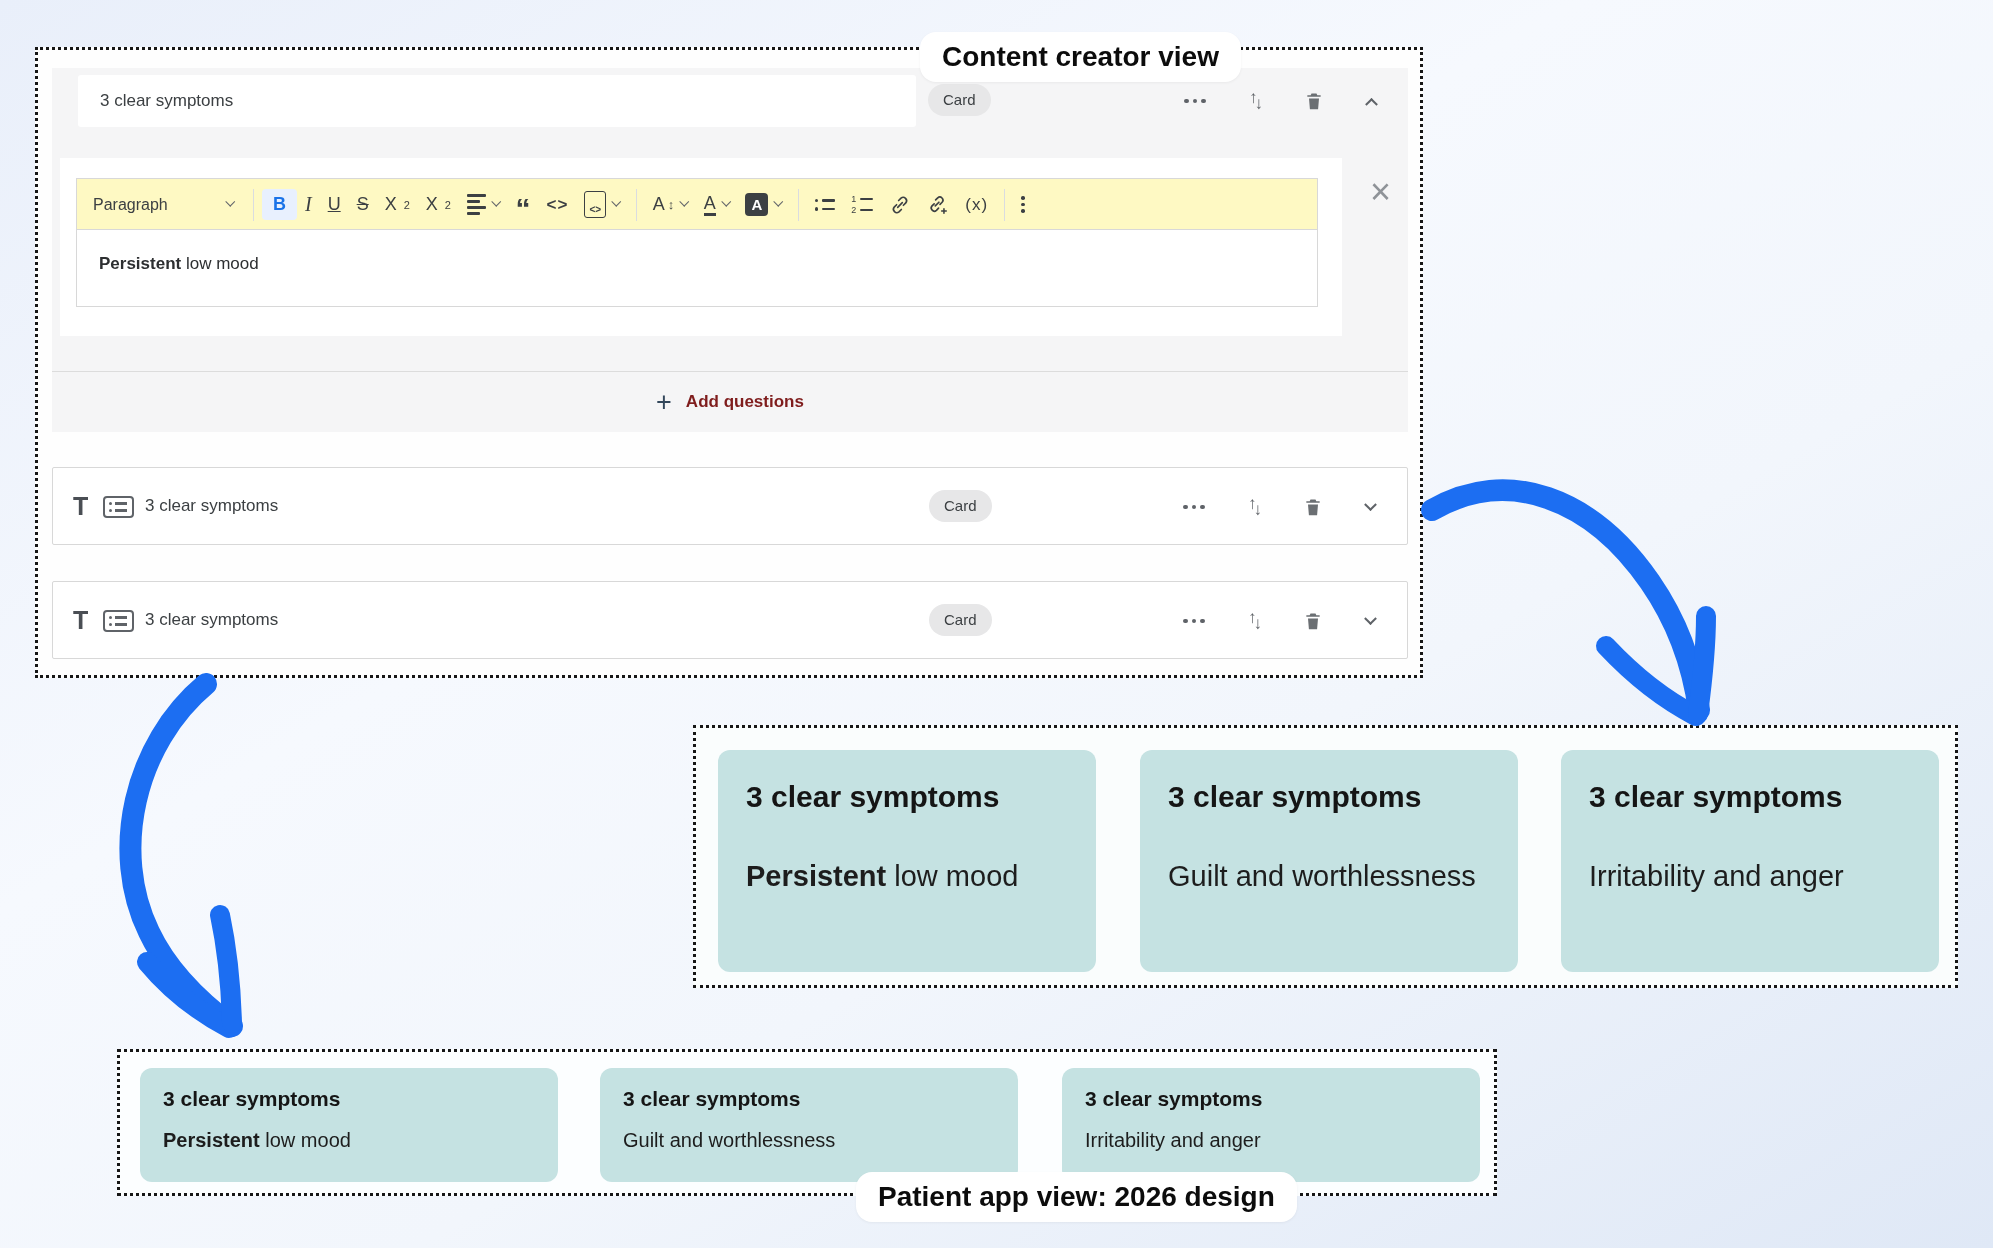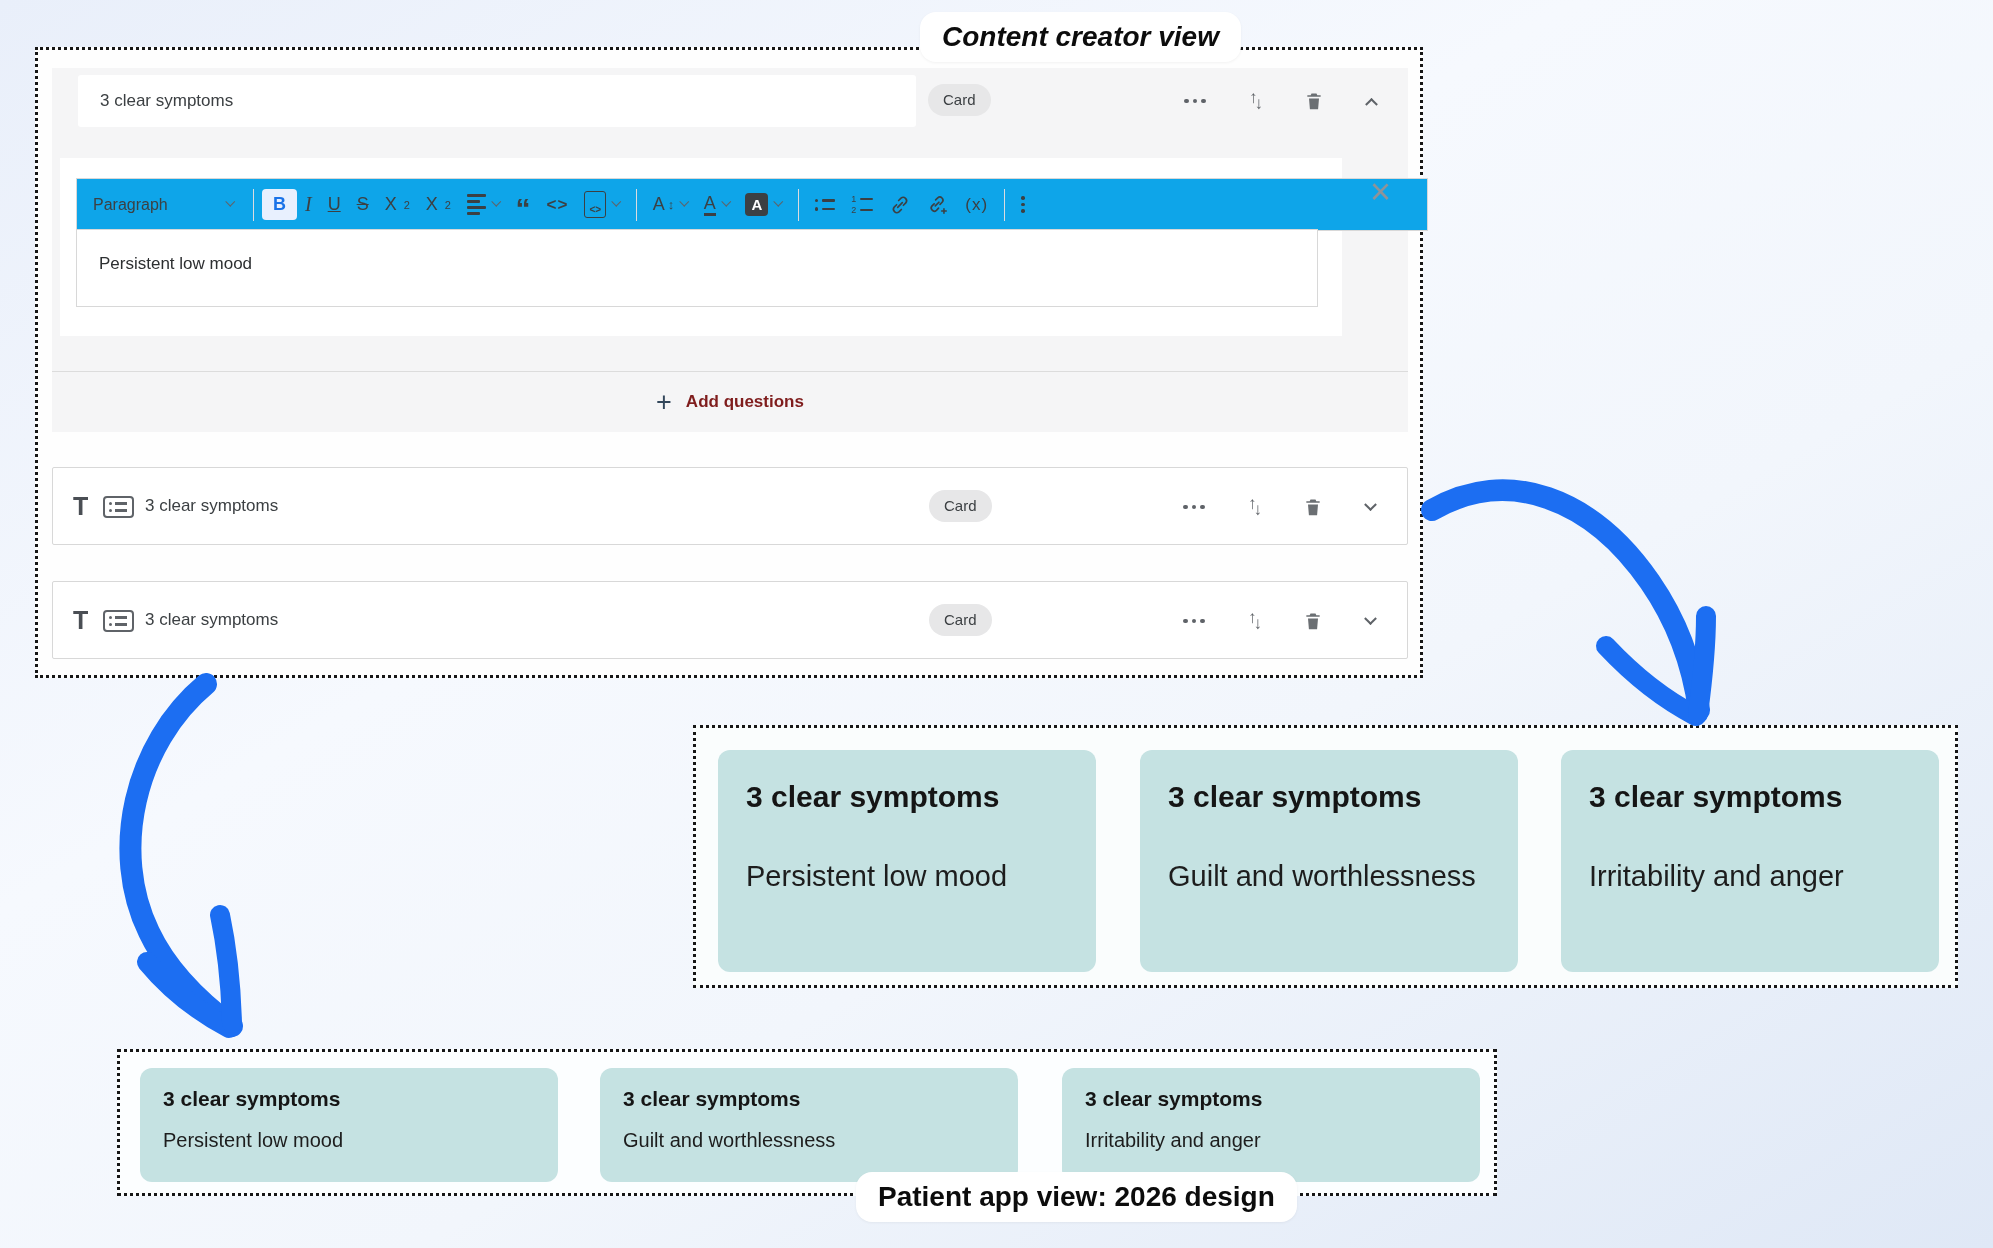--- a/index.html
+++ b/index.html
@@ -30,21 +30,21 @@
   .updown .up { display:inline-block; transform:translateY(-3px); }
   .updown .dn { display:inline-block; transform:translateY(3px); }
   .trash { width:20px; height:22px; cursor:pointer; }
   .chev { display:inline-block; width:9px; height:9px; border-right:2px solid #5f6368;
           border-bottom:2px solid #5f6368; cursor:pointer; }
   .chev.up { transform:rotate(-135deg) translate(-2px,-2px); }
   .chev.down { transform:rotate(45deg) translate(-2px,-2px); }
   .chev.small { width:6.5px; height:6.5px; border-width:1.6px; border-color:#5f6368; }
 
   .editor { position:absolute; left:8px; top:90px; width:1282px; height:178px; background:#fff; }
-  .toolbar { position:absolute; left:16px; top:20px; width:1352px; height:53px; background:#0ea5e9;
+  .toolbar { position:absolute; left:16px; top:20px; width:1242px; height:53px; background:#fef9c3;
              border:1px solid #d8d8d8; display:flex; align-items:center; padding:0 10px; }
   .tb-item { display:flex; align-items:center; gap:7px; padding:5px 8px; border-radius:4px;
              font-size:18px; color:#3c4043; cursor:pointer; flex:0 0 auto; }
   .tb-sep { width:1px; height:32px; background:#dadce0; margin:0 8px; flex:0 0 auto; }
   .tb-paragraph { width:158px; justify-content:space-between; font-size:16px; color:#3c4043; padding:5px 12px 5px 6px; }
   .tb-bold { background:#e8f0fe; color:#1a73e8; font-weight:700; padding:5px 11px; }
   .tb-italic { font-family:"Liberation Serif", serif; font-style:italic; font-size:20px; }
   .tb-underline { text-decoration:underline; }
   .tb-strike { text-decoration:line-through; }
   .tb-sub sub, .tb-sup sup { font-size:11px; }
@@ -97,21 +97,21 @@
   
   .pre2026-box { left:693px; top:725px; width:1265px; height:263px; background:#fafdfd; }
   .box2026 { left:117px; top:1049px; width:1380px; height:147px; background:#fcfeff; }
   .teal-card { position:absolute; background:#c5e2e2; border-radius:12px; }
   .teal-card.big { top:22px; width:378px; height:222px; padding:30px 28px; }
   .teal-card.big .t { font-size:30px; font-weight:700; color:#151515; margin-bottom:40px; }
   .teal-card.big .b { font-size:29px; color:#1d1d1d; line-height:1.58; }
   .teal-card.small { top:16px; width:418px; height:114px; padding:19px 23px; }
   .teal-card.small .t { font-size:21px; font-weight:700; color:#151515; margin-bottom:18px; }
   .teal-card.small .b { font-size:20px; color:#1d1d1d; }
-  .bb { font-weight:400; }
+  .bb { font-weight:700; }
 
   #arrows { position:absolute; left:0; top:0; z-index:4; pointer-events:none; }
 </style>
 </head>
 <body>
 
 <div id="page">
 
   <section class="dotted-box creator-box">
 
@@ -288,21 +288,21 @@
           </span>
         <span class="updown"><span class="up">↑</span><span class="dn">↓</span></span>
         <svg class="trash" viewBox="0 0 24 24">
           <path fill="#6b6f73" d="M9 3h6l1 2h4v2H4V5h4l1-2zm-3 6h12l-1.1 13H7.1L6 9z"></path>
           </svg>
         <span class="chev down"></span>
       </div>
     </div>
   </section>
 
-  <div class="label-pill" style="left:920px; top:12px;font-style:italic;">Content creator view</div>
+  <div class="label-pill" style="left:920px; top:32px;">Content creator view</div>
 
   <svg id="arrows" width="1993" height="1248" viewBox="0 0 1993 1248">
     <g stroke="#1c6ef2" fill="none" stroke-linecap="round">
       <path d="M 1432 510 C 1508 466, 1592 498, 1650 582 C 1677 621, 1693 666, 1699 710" stroke-width="22"></path>
       <path d="M 1606 646 C 1636 678, 1665 700, 1696 716" stroke-width="20"></path>
       <path d="M 1706 616 C 1706 648, 1702 684, 1698 714" stroke-width="20"></path>
     </g>
     <g stroke="#1c6ef2" fill="none" stroke-linecap="round">
       <path d="M 206 684 C 134 744, 110 852, 149 932 C 166 968, 197 1000, 232 1026" stroke-width="22"></path>
       <path d="M 147 962 C 171 991, 199 1012, 229 1028" stroke-width="20"></path>

